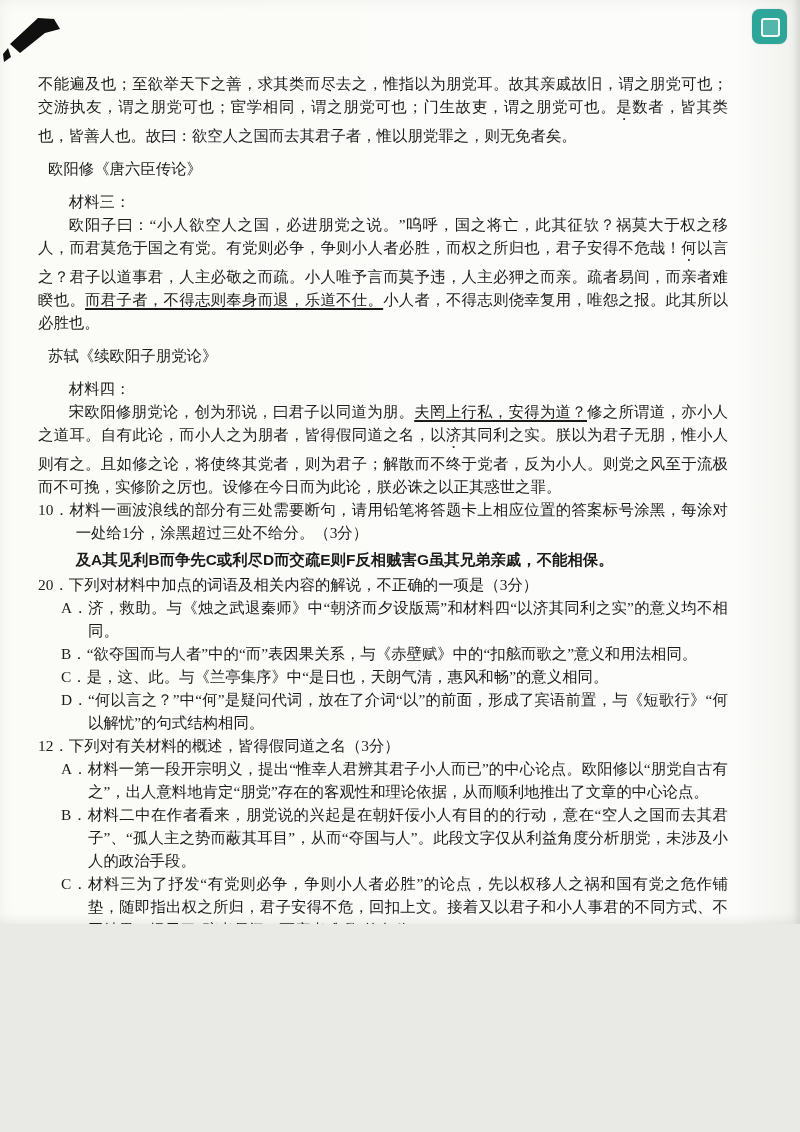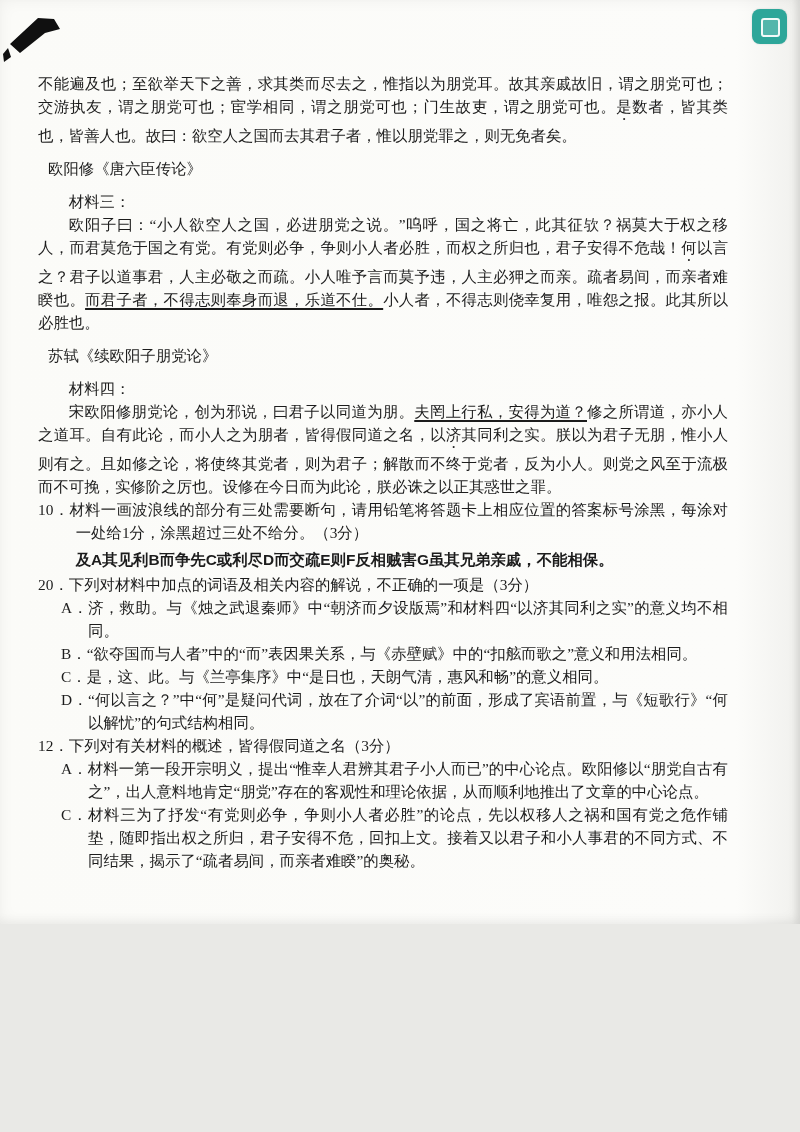--- a/index.html
+++ b/index.html
@@ -99,20 +99,21 @@
       <p class="qstem"><span class="qnum">20．</span><span>下列对材料中加点的词语及相关内容的解说，不正确的一项是（3分）</span></p>
       <p class="option"><span class="optlabel">A．</span><span>济，救助。与《烛之武退秦师》中“朝济而夕设版焉”和材料四“以济其同利之实”的意义均不相同。</span></p>
       <p class="option"><span class="optlabel">B．</span><span>“欲夺国而与人者”中的“而”表因果关系，与《赤壁赋》中的“扣舷而歌之”意义和用法相同。</span></p>
       <p class="option"><span class="optlabel">C．</span><span>是，这、此。与《兰亭集序》中“是日也，天朗气清，惠风和畅”的意义相同。</span></p>
       <p class="option"><span class="optlabel">D．</span><span>“何以言之？”中“何”是疑问代词，放在了介词“以”的前面，形成了宾语前置，与《短歌行》“何以解忧”的句式结构相同。</span></p>
     </div>
 
     <div class="question">
       <p class="qstem"><span class="qnum">12．</span><span>下列对有关材料的概述，皆得假同道之名（3分）</span></p>
       <p class="option"><span class="optlabel">A．</span><span>材料一第一段开宗明义，提出“惟幸人君辨其君子小人而已”的中心论点。欧阳修以“朋党自古有之”，出人意料地肯定“朋党”存在的客观性和理论依据，从而顺利地推出了文章的中心论点。</span></p>
+      <p class="option"><span class="optlabel">B．</span><span>材料二中在作者看来，朋党说的兴起是在朝奸佞小人有目的的行动，意在“空人之国而去其君子”、“孤人主之势而蔽其耳目”，从而“夺国与人”。此段文字仅从利益角度分析朋党，未涉及小人的政治手段。</span></p>
       <p class="option"><span class="optlabel">C．</span><span>材料三为了抒发“有党则必争，争则小人者必胜”的论点，先以权移人之祸和国有党之危作铺垫，随即指出权之所归，君子安得不危，回扣上文。接着又以君子和小人事君的不同方式、不同结果，揭示了“疏者易间，而亲者难睽”的奥秘。</span></p>
     </div>
 
   </div>
 
   <div class="footer">
     <span>浙江省A9协作体暑假返校联考</span><span>而小人之为朋者</span><span>第 6 页 共 8 页</span>
   </div>
 
 </div>

